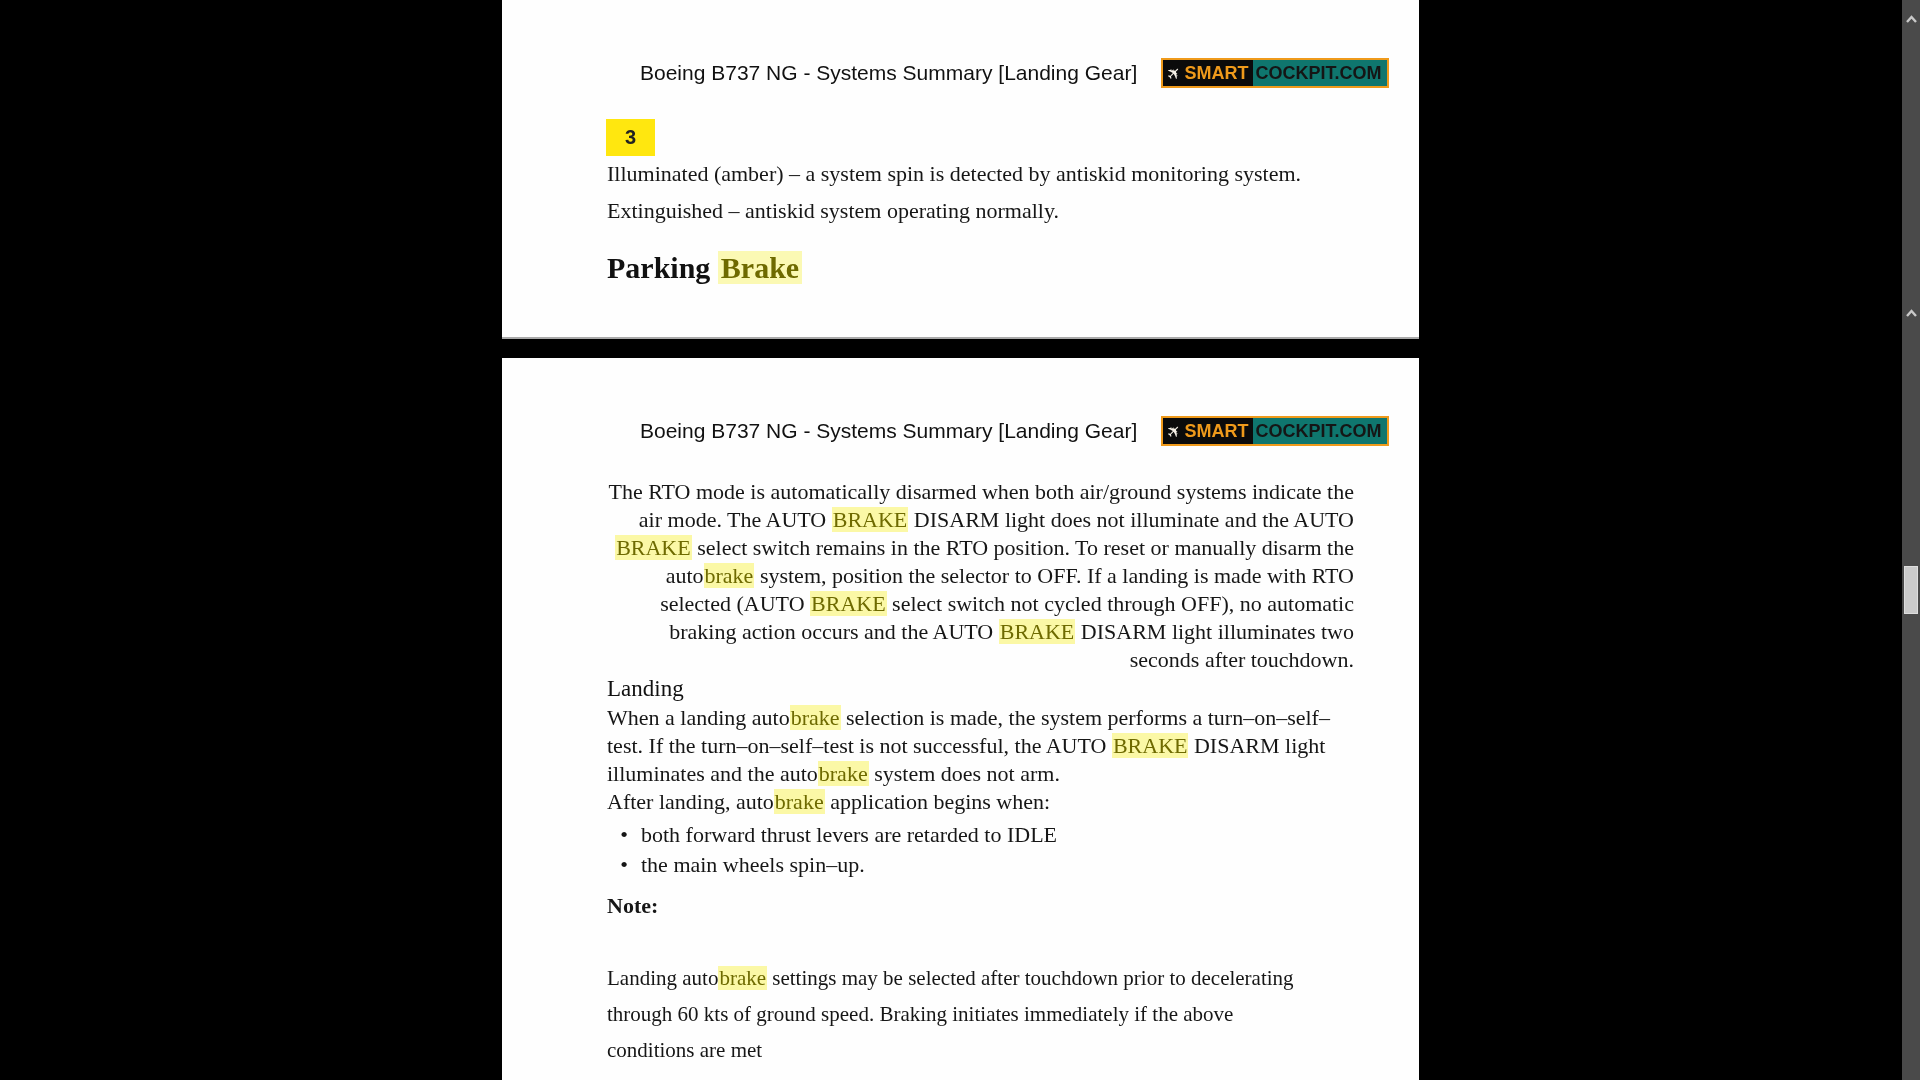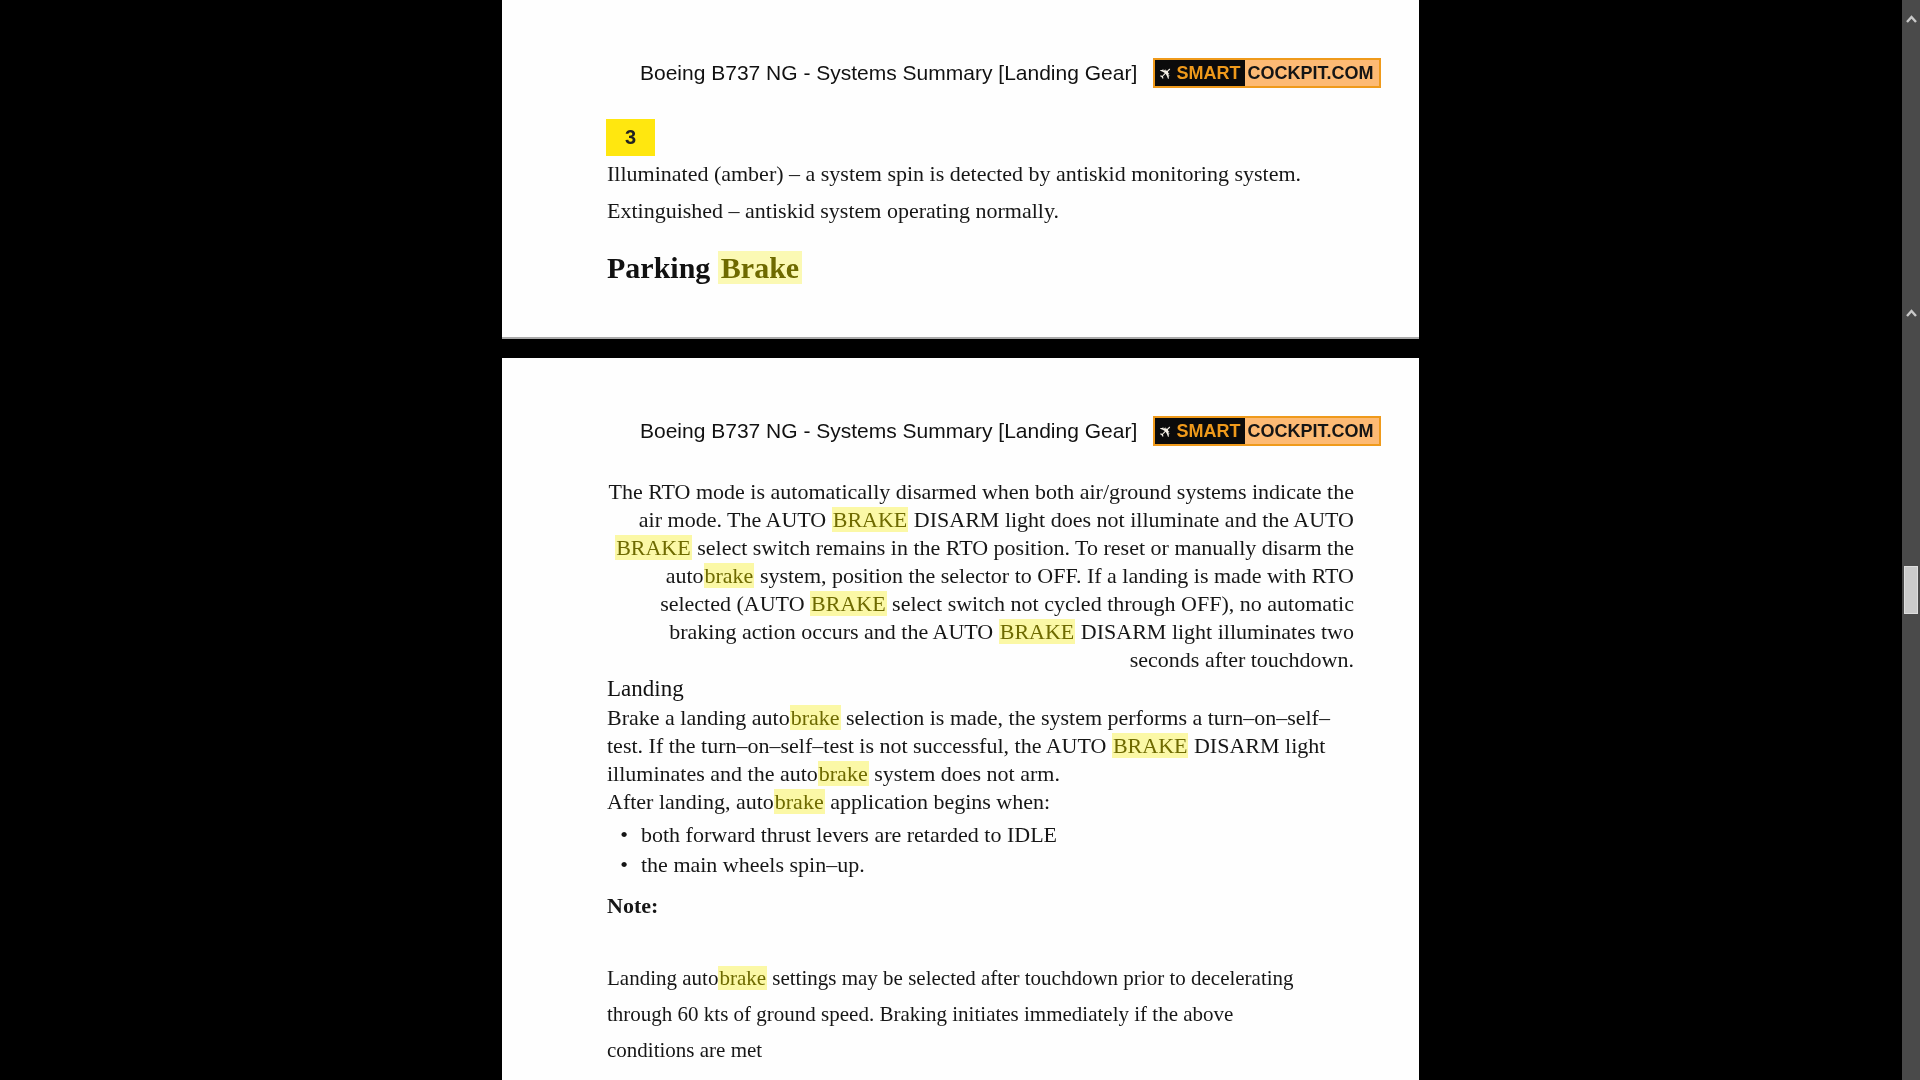--- a/index.html
+++ b/index.html
@@ -5,30 +5,30 @@
   * { margin:0; padding:0; box-sizing:border-box; }
   html,body { width:1920px; height:1080px; overflow:hidden; }
   body { background:#000; position:relative; font-family:"Liberation Serif", serif; }
 
   
   .pdf-page { position:absolute; left:502px; width:917px; background:#fefefe; }
   #page1 { top:0; height:339px; border-bottom:2px solid #a9a9a9; }
   #page2 { top:358px; height:722px; overflow:hidden; }
 
   
-  .doc-header { position:absolute; left:138px; display:flex; align-items:center; gap:16px; }
+  .doc-header { position:absolute; left:138px; display:flex; align-items:center; gap:24px; }
   #page1 .doc-header { top:58px; }
   #page2 .doc-header { top:58px; }
   .doc-title { font-family:"Liberation Sans", sans-serif; font-size:21px; color:#111; white-space:nowrap; }
 
   .logo { display:flex; align-items:stretch; border:2px solid #ef9a1b; height:30px;
           font-family:"Liberation Sans", sans-serif; font-weight:bold; font-size:18px; }
   .logo-left { background:#0b0b0b; color:#ef9a1b; display:flex; align-items:center; padding:0 5px 0 4px; gap:3px; }
   .logo-plane { color:#f5f0e6; font-size:17px; display:inline-block; transform:rotate(-45deg); font-weight:normal; }
-  .logo-right { background:#fdba74; color:#151515; display:flex; align-items:center; padding:0 6px 0 2px; }
+  .logo-right { background:#0f766e; color:#151515; display:flex; align-items:center; padding:0 6px 0 2px; }
 
   
   .section-row { position:absolute; left:104px; top:119px; display:flex; align-items:center; gap:14px; }
   .section-badge { width:49px; height:37px; background:#ffe70f; display:flex; align-items:center; justify-content:center;
                    font-family:"Liberation Sans", sans-serif; font-weight:bold; font-size:20px; color:#222; }
   .section-title { font-weight:bold; font-size:23px; color:#111; }
   .p1-line { position:absolute; left:105px; font-size:22px; color:#161616; white-space:nowrap; }
   #p1-illuminated { top:161px; }
   #p1-extinguished { top:198px; }
   .big-heading { position:absolute; left:105px; top:251px; font-weight:bold; font-size:30px; color:#111; }
@@ -97,21 +97,21 @@
       </span>
       <span class="logo-right">COCKPIT.COM</span>
     </span>
   </div>
 
   <div class="p2col">
     <p class="para para-first"><span>The RTO mode is automatically disarmed when both air/ground systems indicate the air mode. The AUTO </span><span class="hl-yellow">BRAKE</span><span> DISARM light does not illuminate and the AUTO </span><span class="hl-yellow">BRAKE</span><span> select switch remains in the RTO position. To reset or manually disarm the auto</span><span class="hl-yellow">brake</span><span> system, position the selector to OFF. If a landing is made with RTO selected (AUTO </span><span class="hl-yellow">BRAKE</span><span> select switch not cycled through OFF), no automatic braking action occurs and the AUTO </span><span class="hl-yellow">BRAKE</span><span> DISARM light illuminates two seconds after touchdown.</span></p>
 
     <p class="h-landing">Landing</p>
 
-    <p class="para"><span>Brake a landing auto</span><span class="hl-yellow">brake</span><span> selection is made, the system performs a turn–on–self–test. If the turn–on–self–test is not successful, the AUTO </span><span class="hl-yellow">BRAKE</span><span> DISARM light illuminates and the auto</span><span class="hl-yellow">brake</span><span> system does not arm.</span></p>
+    <p class="para"><span>When a landing auto</span><span class="hl-yellow">brake</span><span> selection is made, the system performs a turn–on–self–test. If the turn–on–self–test is not successful, the AUTO </span><span class="hl-yellow">BRAKE</span><span> DISARM light illuminates and the auto</span><span class="hl-yellow">brake</span><span> system does not arm.</span></p>
 
 
     <p class="para para-after"><span>After landing, auto</span><span class="hl-yellow">brake</span><span> application begins when:</span></p>
 
     <ul class="bullet-list">
       <li class="bullet-item">
         <span class="bullet-glyph">•</span>
         <span>both forward thrust levers are retarded to IDLE</span>
       </li>
       <li class="bullet-item">

